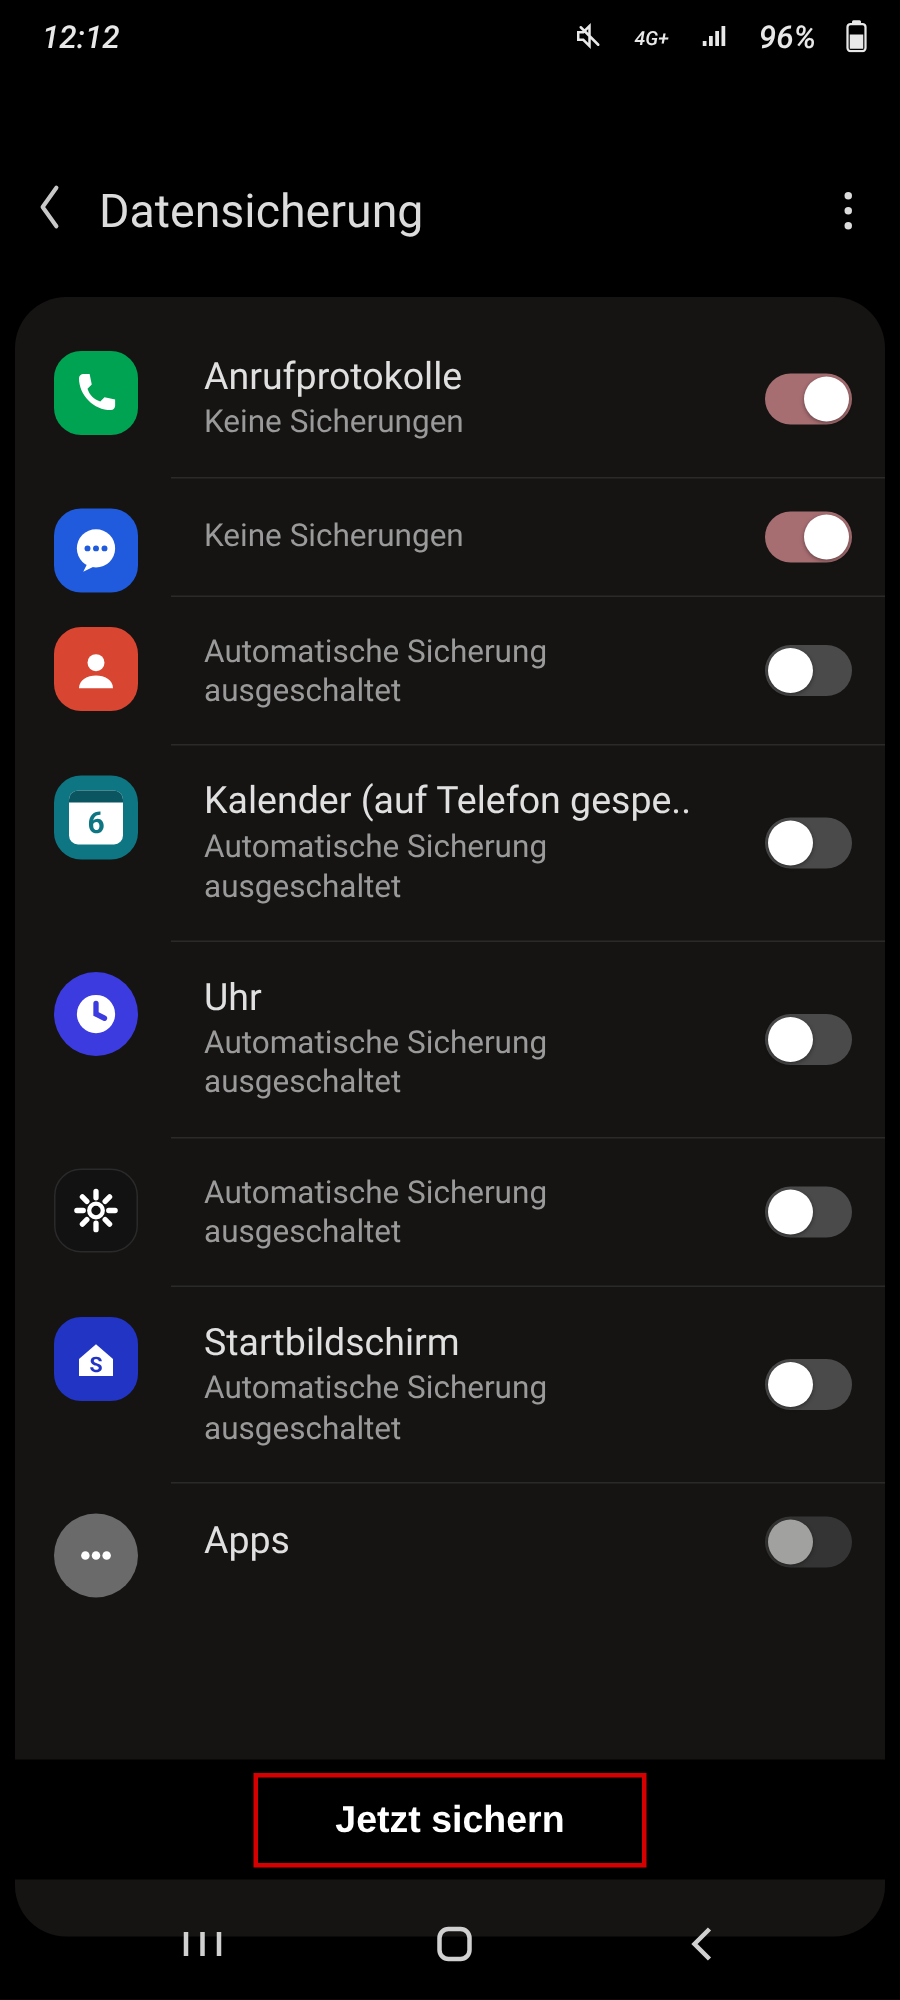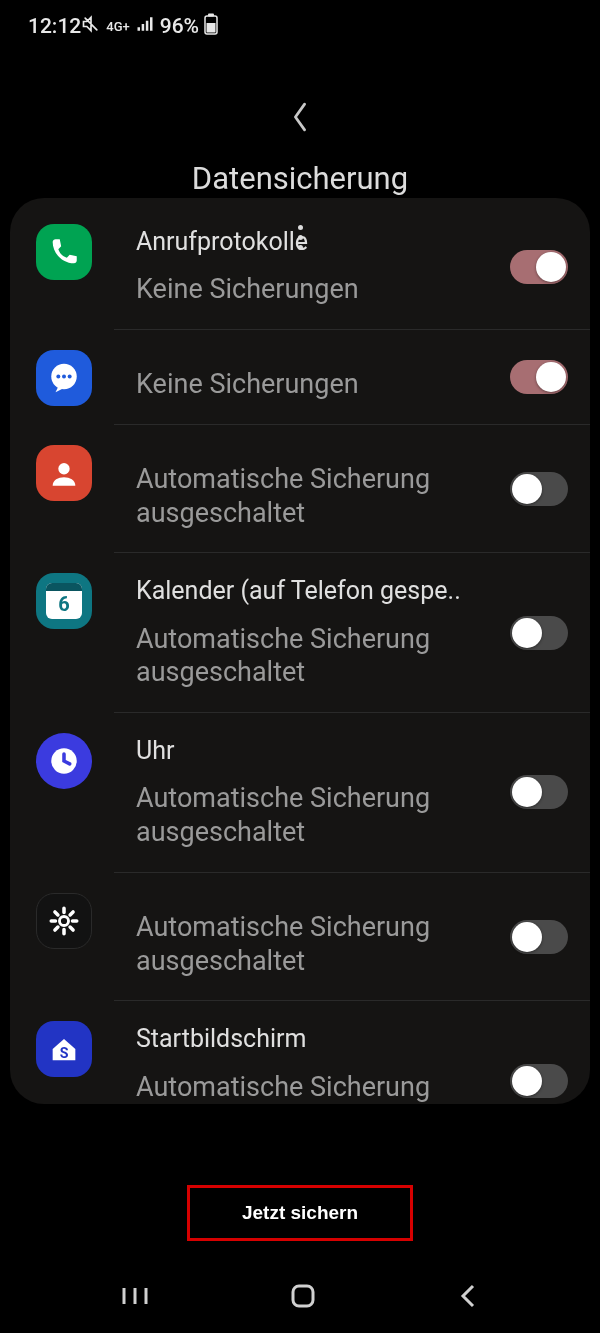--- a/index.html
+++ b/index.html
@@ -8,47 +8,48 @@
     height: 1333px;
     background: #000;
     color: #e8e8e8;
     font-family: -apple-system, "Segoe UI", Roboto, sans-serif;
     overflow: hidden;
     position: relative;
   }
   .status-bar {
     height: 52px;
     display: flex;
+    justify-content: space-between;
     align-items: center;
     padding: 0 22px 0 28px;
     font-size: 21px;
     font-weight: 500;
-  }
-  .status-right { display: flex; align-items: center; gap: 5px; font-size: 19px; }
+    font-style: italic;
+  }
+  .status-right { display: flex; align-items: center; gap: 20px; font-size: 19px; }
   .status-right .pct { font-size: 21px; }
   .app-header {
     height: 80px;
     display: flex;
     align-items: center;
     padding: 0 22px;
     gap: 22px;
     margin-top: 48px;
-    flex-direction: column;
   }
   .back-chevron svg { width: 22px; height: 34px; }
   .app-title { font-size: 31px; color: #dcdcdc; flex: 1; }
   .kebab { display: flex; flex-direction: column; gap: 5px; padding: 6px 10px; }
   .kebab span { width: 5px; height: 5px; border-radius: 50%; background: #dcdcdc; }
 
   .panel {
     background: #151413;
     margin: 18px 10px 0 10px;
     border-radius: 34px;
-    padding: 6px 0 0 0;
-    height: 906px;
+    padding: 16px 0 0 0;
+    height: 1093px;
     overflow: hidden;
   }
   .row {
     display: flex;
     align-items: center;
     padding: 22px 22px 22px 22px;
     gap: 20px;
     border-bottom: 1px solid #2a2a2a;
     margin-left: 104px;
     position: relative;
@@ -64,24 +65,24 @@
   .row-text { flex: 1; min-width: 0; }
   .row-title {
     font-size: 25px;
     color: #e0e0e0;
     white-space: nowrap;
     overflow: hidden;
     text-overflow: ellipsis;
     line-height: 1.25;
   }
   .row-sub {
-    font-size: 27px;
+    font-size: 21px;
     color: #9a9a9a;
     line-height: 1.25;
-    margin-top: 16px;
+    margin-top: 2px;
   }
   .toggle {
     width: 58px; height: 34px;
     border-radius: 17px;
     position: relative;
     flex-shrink: 0;
   }
   .toggle .knob {
     width: 30px; height: 30px; border-radius: 50%;
     background: #fff;
@@ -100,21 +101,21 @@
     height: 80px;
     display: flex;
     align-items: center;
     justify-content: center;
     background: #000;
   }
   .action-btn {
     border: 3px solid #d60000;
     color: #fff;
     background: #000;
-    font-size: 19px;
+    font-size: 25px;
     font-weight: 600;
     padding: 14px 52px;
   }
   .nav-bar {
     position: absolute;
     left: 0; right: 0; bottom: 0;
     height: 70px;
     display: flex;
     justify-content: space-around;
     align-items: center;

